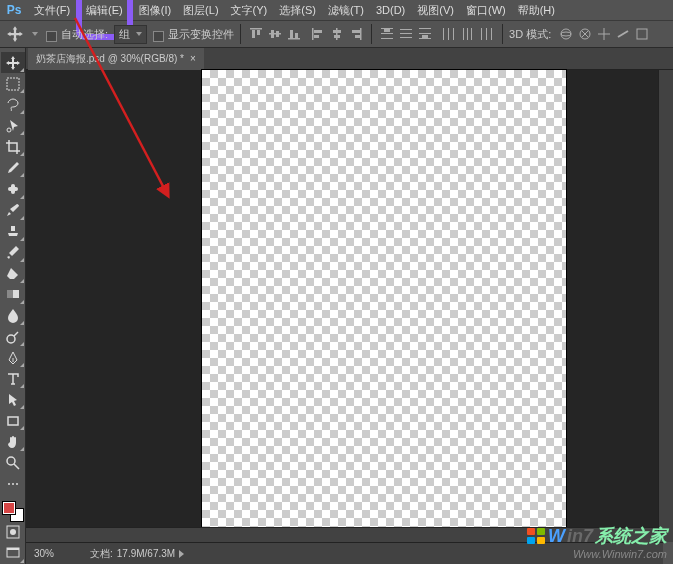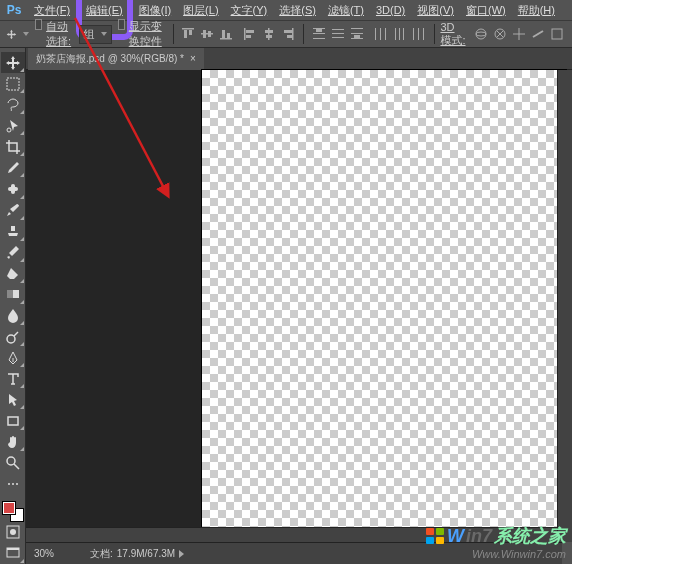--- a/index.html
+++ b/index.html
@@ -1,29 +1,29 @@
 <!DOCTYPE html>
 <html><head>
 <meta charset="utf-8">
 <style>
   * { margin: 0; padding: 0; box-sizing: border-box; user-select: none; }
   html, body { width: 673px; height: 564px; overflow: hidden; font-family: "Microsoft YaHei", Arial, sans-serif; font-size: 11px; background: #fff; }
-  .app { position: relative; width: 572px; height: 564px; background: #535353; }
+  .app { position: relative; width: 673px; height: 564px; background: #535353; }
 
   
   .menubar { display: flex; align-items: center; height: 20px; background: #535353; color: #ddd; padding-left: 4px; gap: 0; }
   .logo { width: 20px; height: 16px; display: flex; align-items: center; justify-content: center; color: #6bbeff; font-weight: bold; font-size: 12px; margin-right: 4px; }
-  .menu-item { padding: 2px 6px; color: #ddd; cursor: default; white-space: nowrap; text-decoration: underline; }
+  .menu-item { padding: 2px 6px; color: #ddd; cursor: default; white-space: nowrap; }
   .menu-item.highlight { border: 6px solid #8b5cf6; border-radius: 9px; padding: 16px 4px; }
 
   
   .options { display: flex; align-items: center; height: 28px; background: #535353; border-top: 1px solid #3a3a3a; border-bottom: 1px solid #2a2a2a; padding: 0 6px; gap: 6px; color: #ccc; }
   .opt-btn { width: 18px; height: 18px; display: flex; align-items: center; justify-content: center; color: #ccc; }
   .chk { width: 11px; height: 11px; border: 1px solid #888; background: #454545; display: inline-block; vertical-align: middle; margin-right: 4px; }
-  .opt-label { color: #ccc; display: flex; align-items: flex-start; text-decoration: underline; }
+  .opt-label { color: #ccc; display: flex; align-items: flex-end; }
   .opt-select { display: flex; align-items: center; background: #454545; border: 1px solid #333; padding: 1px 4px; gap: 6px; }
   .opt-select .arrow { width: 0; height: 0; border-left: 3px solid transparent; border-right: 3px solid transparent; border-top: 4px solid #999; }
   .sep { width: 1px; height: 20px; background: #2a2a2a; }
   .align-row { display: flex; gap: 1px; }
   .align-btn { width: 18px; height: 18px; display: flex; align-items: center; justify-content: center; color: #aaa; }
   .align-btn svg { width: 14px; height: 14px; }
 
   
   .tabs { display: flex; align-items: center; height: 22px; background: #424242; border-bottom: 1px solid #222; padding-left: 28px; }
   .tab { display: flex; align-items: center; height: 22px; background: #535353; padding: 0 8px; gap: 6px; color: #ccc; font-size: 10px; }

